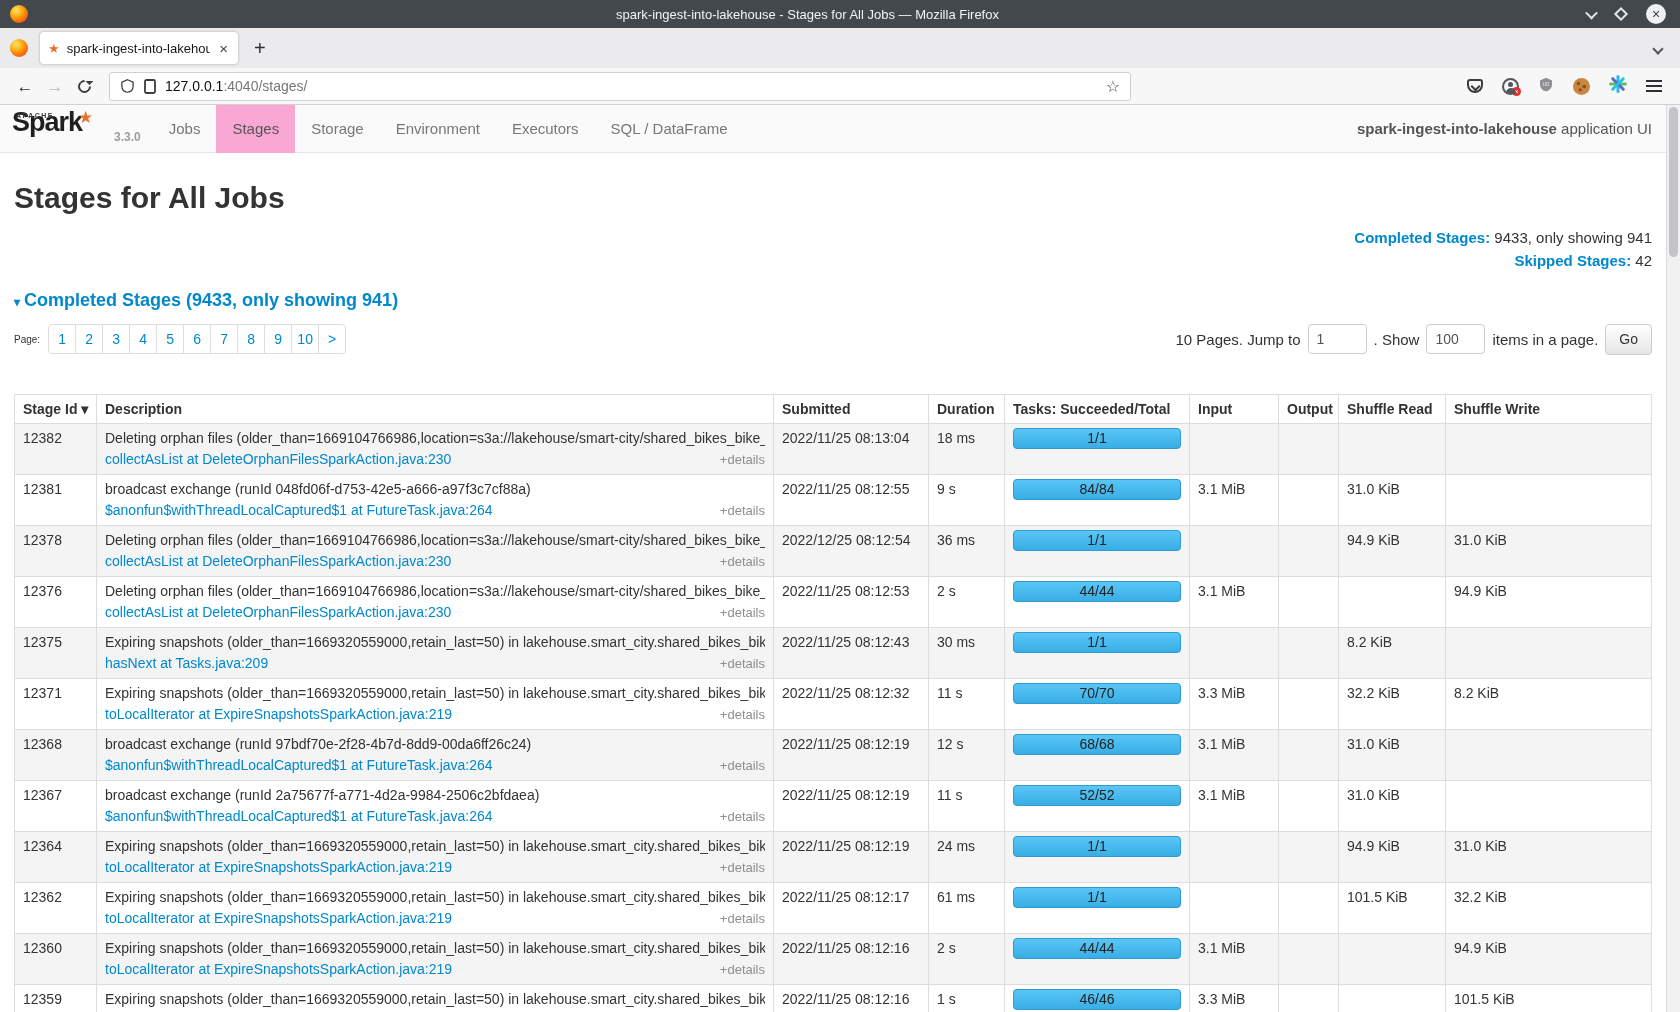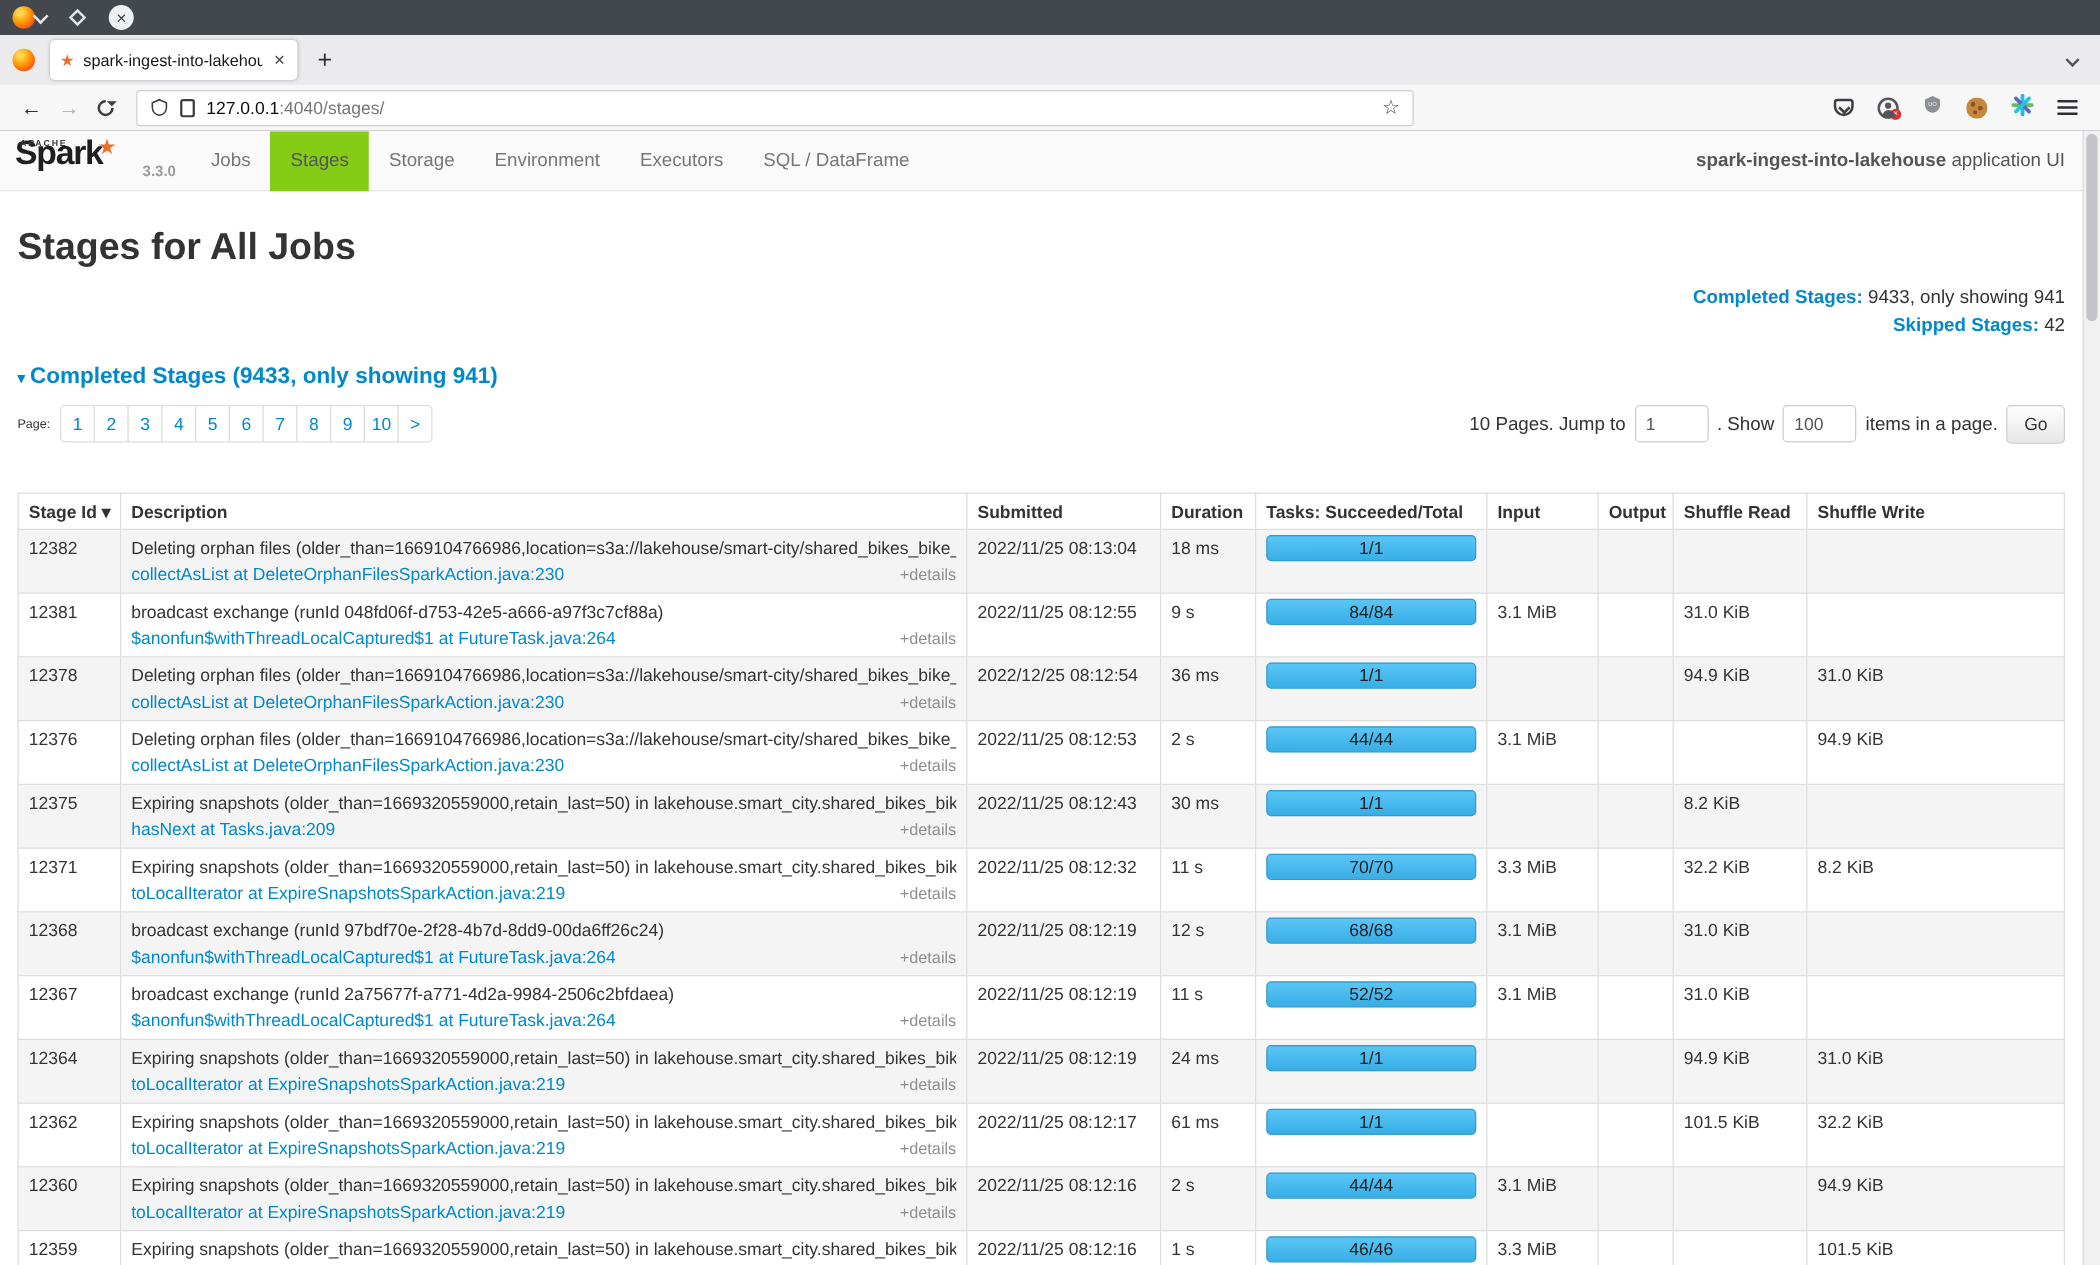--- a/index.html
+++ b/index.html
@@ -70,21 +70,21 @@
 
   
   .sparknav { height:48px; background:#fafafa; border-bottom:1px solid #e6e6e6; display:flex; align-items:flex-start;gap:12px; }
   .spark-logo { display:flex; align-items:flex-end; padding:4px 14px 6px 12px; position:relative; }
   .apache { position:absolute; top:7px; left:16px; font-size:7px; letter-spacing:1.5px; font-weight:bold; color:#3a3a3a; }
   .spark-word { font-size:27px; font-weight:bold; color:#1f1f1f; line-height:1; letter-spacing:-1px; }
   .spark-star { color:#e8712b; font-size:17px; position:absolute; top:2px; left:78px; }
   .spark-ver { font-size:12px; font-weight:bold; color:#9c9c9c; align-self:flex-end; padding:0 0 8px 6px; }
   .navlist { display:flex; list-style:none; margin:0; padding:0; }
   .nav-item { padding:0 16px; line-height:48px; font-size:15px; color:#777; cursor:pointer; white-space:nowrap; }
-  .nav-item.active { background:#84cc16; color:#555; }
+  .nav-item.active { background:#f9a8d4; color:#555; }
   .app-id { margin-left:auto; line-height:48px; padding-right:14px; font-size:15px; color:#555; white-space:nowrap; }
   .app-id b { color:#555; }
 
   
   .content { padding:0 14px; }
   h1.page-title { font-size:30px; font-weight:bold; color:#333; margin:28px 0 12px; }
   .summary-line { font-size:15px; margin:2px 0; line-height:21px; color:#333;text-align:right; }
   .summary-label { color:#0088cc; font-weight:bold; cursor:pointer; }
   .section-h { margin-top:18px; font-size:18px; font-weight:bold; color:#0088cc; cursor:pointer; line-height:22px; }
   .section-h .tri { font-size:12px; margin-right:4px; }
@@ -113,20 +113,21 @@
   td.c-num { white-space:nowrap; }
   .progress { height:21px; background:#e9e9e9; border-radius:4px; }
   .progress .bar { width:100%; height:100%; border-radius:4px; background:linear-gradient(#5ac6f6,#38aee6);
     border:1px solid #2f9cd0; text-align:center; line-height:19px; font-size:14px; color:#222; }
 </style>
 </head>
 <body>
 
 <div class="titlebar">
   <span class="ff-logo"></span>
+  <span class="win-title">spark-ingest-into-lakehouse - Stages for All Jobs — Mozilla Firefox</span>
   <span class="win-controls">
     <span class="chev"></span>
     <span class="diamond"></span>
     <span class="close-btn">×</span>
   </span>
 </div>
 
 <div class="tabbar">
   <span class="ff-logo ffview"></span>
   <div class="tab">

